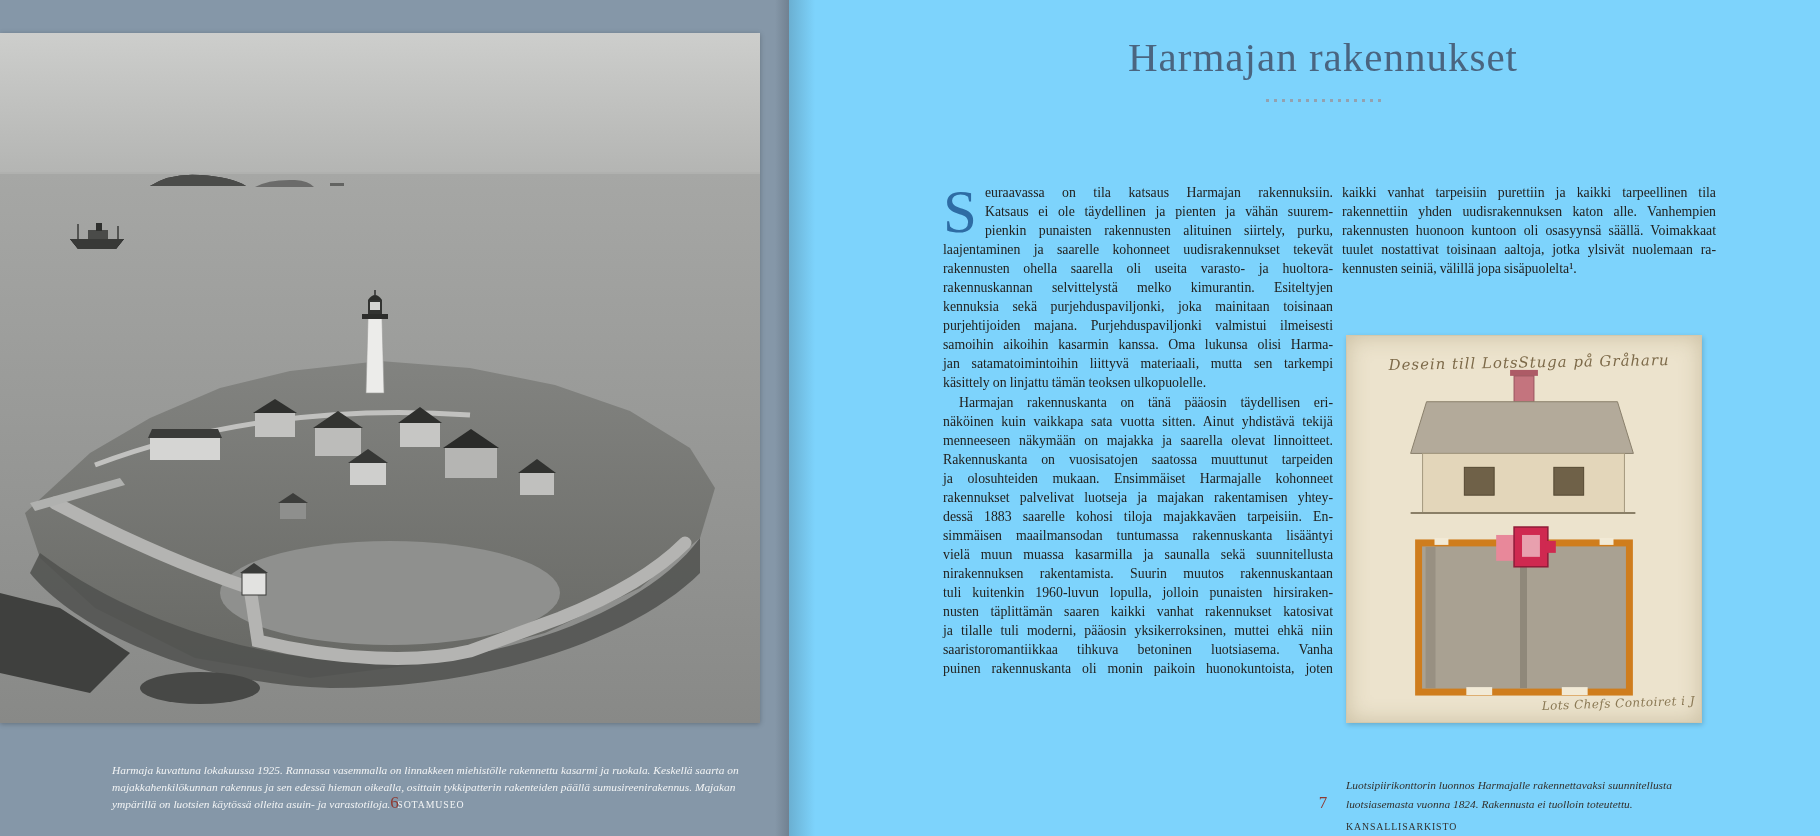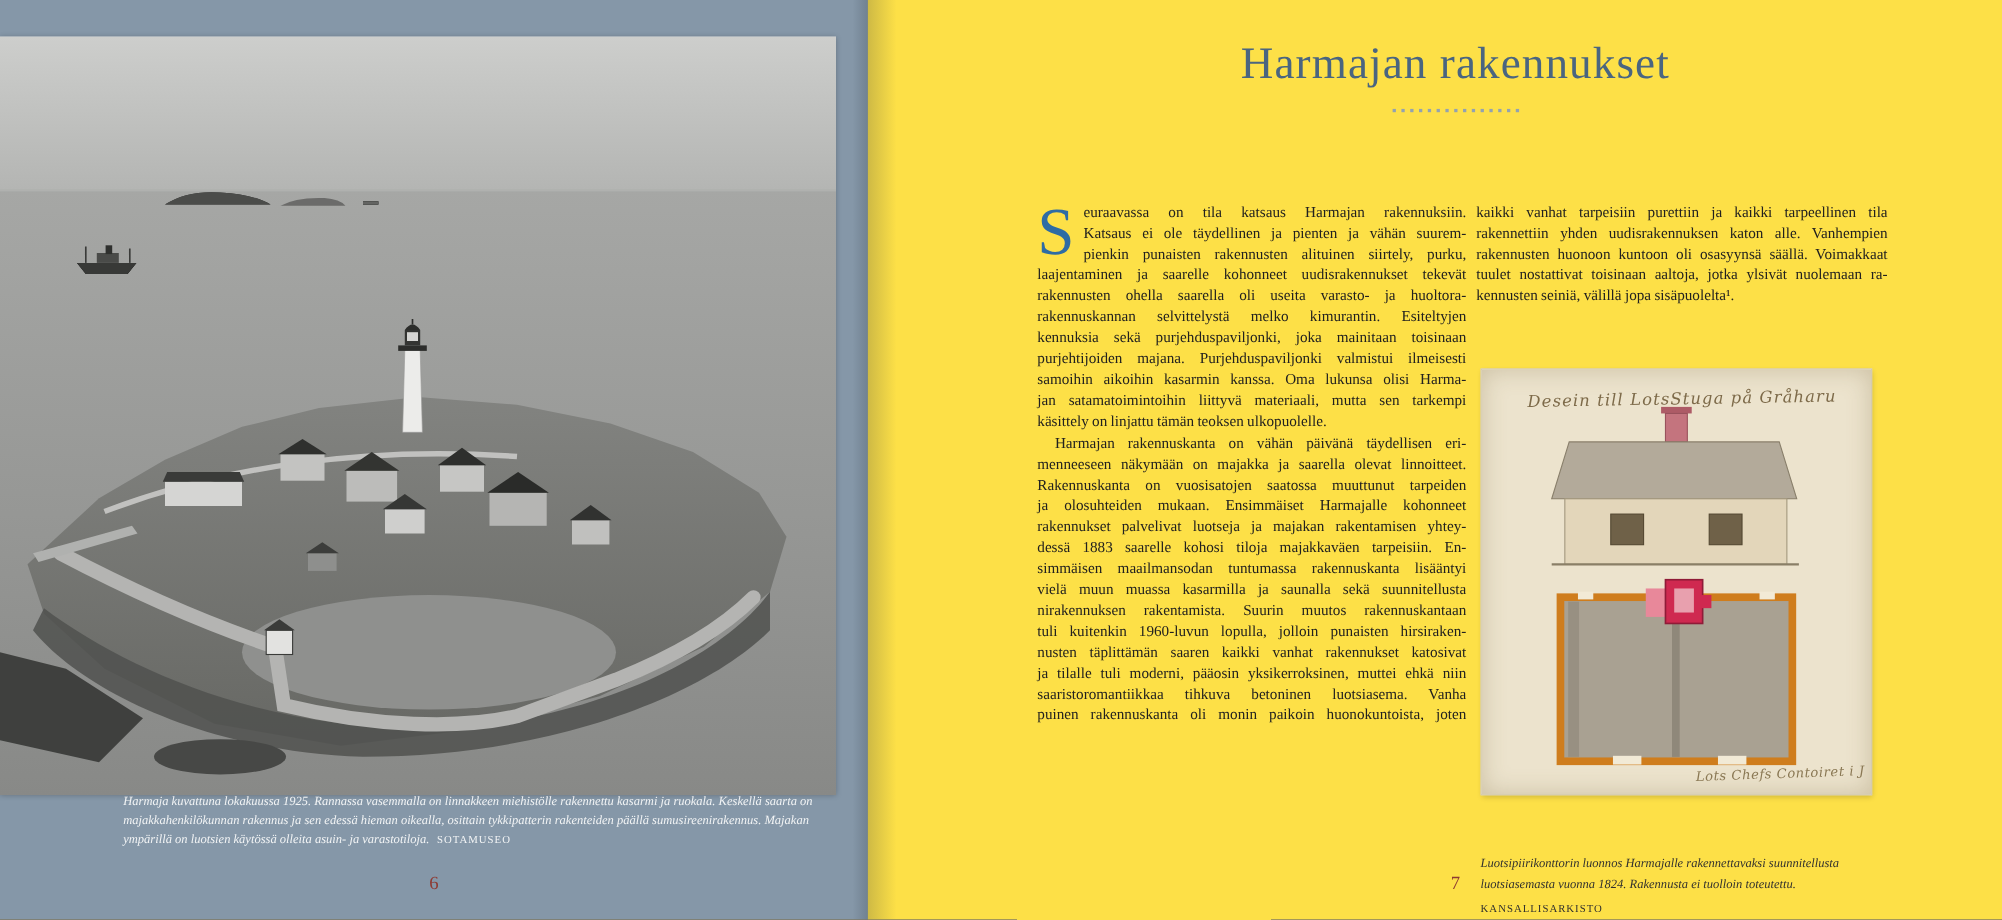--- a/index.html
+++ b/index.html
@@ -5,27 +5,27 @@
   html,body{margin:0;padding:0;background:#666;}
   .spread{position:relative;width:1820px;height:836px;overflow:hidden;
           font-family:"Liberation Serif","DejaVu Serif",serif;}
   
   .page-left{position:absolute;left:0;top:0;width:789px;height:836px;background:var(--slate);}
   .page-left::after{content:'';position:absolute;right:0;top:0;bottom:0;width:14px;
           background:linear-gradient(to left,rgba(20,30,40,.18),rgba(20,30,40,0));}
   .photo{position:absolute;left:0;top:33px;width:760px;height:690px;margin:0;
          box-shadow:0 1px 5px rgba(0,0,0,.25);}
   .photo svg{display:block;width:760px;height:690px;}
-  .photo-caption{position:absolute;left:112px;top:721px;width:648px;margin:0;
+  .photo-caption{position:absolute;left:112px;top:762px;width:648px;margin:0;
          font-style:italic;font-size:11.4px;line-height:17px;color:var(--caption-light);}
   .cap-credit{font-style:normal;font-size:9.8px;letter-spacing:.9px;padding-left:4px;}
   .pagenum{position:absolute;text-align:center;font-size:17px;color:var(--pagenum-red);}
   .pagenum-left{left:0;top:793px;width:789px;}
   
-  .page-right{position:absolute;left:789px;top:0;width:1031px;height:836px;background:#fde047;}
+  .page-right{position:absolute;left:789px;top:0;width:1031px;height:836px;background:#7dd3fc;}
   .page-right::before{content:'';position:absolute;left:0;top:0;bottom:0;width:26px;
           background:linear-gradient(to right,rgba(40,50,60,.22),rgba(40,50,60,0));}
   .title{position:absolute;left:154px;top:33px;width:760px;margin:0;text-align:center;
          font-weight:normal;font-size:41px;letter-spacing:1px;color:var(--title-blue);}
   .dots{position:absolute;left:154px;top:99px;width:760px;display:flex;justify-content:center;gap:5px;}
   .dot{width:3px;height:3px;background:var(--dots);}
   .col{position:absolute;top:183px;color:var(--body-text);}
   .col1{left:154px;width:390px;}
   .col2{left:553px;width:374px;}
   .tline{height:19.05px;line-height:19.05px;font-size:13.8px;word-spacing:-.4px;
@@ -161,21 +161,22 @@
         <div class="tline">Katsaus ei ole täydellinen ja pienten ja vähän suurem-</div>
         <div class="tline">pienkin punaisten rakennusten alituinen siirtely, purku,</div>
         <div class="tline">laajentaminen ja saarelle kohonneet uudisrakennukset tekevät</div>
         <div class="tline">rakennusten ohella saarella oli useita varasto- ja huoltora-</div>
         <div class="tline">rakennuskannan selvittelystä melko kimurantin. Esiteltyjen</div>
         <div class="tline">kennuksia sekä purjehduspaviljonki, joka mainitaan toisinaan</div>
         <div class="tline">purjehtijoiden majana. Purjehduspaviljonki valmistui ilmeisesti</div>
         <div class="tline">samoihin aikoihin kasarmin kanssa. Oma lukunsa olisi Harma-</div>
         <div class="tline">jan satamatoimintoihin liittyvä materiaali, mutta sen tarkempi</div>
         <div class="tline tlast">käsittely on linjattu tämän teoksen ulkopuolelle.</div>
-        <div class="tline tindent">Harmajan rakennuskanta on vähän päivänä täydellisen eri-</div>
+        <div class="tline tindent">Harmajan rakennuskanta on tänä pääosin täydellisen eri-</div>
+        <div class="tline">näköinen kuin vaikkapa sata vuotta sitten. Ainut yhdistävä tekijä</div>
         <div class="tline">menneeseen näkymään on majakka ja saarella olevat linnoitteet.</div>
         <div class="tline">Rakennuskanta on vuosisatojen saatossa muuttunut tarpeiden</div>
         <div class="tline">ja olosuhteiden mukaan. Ensimmäiset Harmajalle kohonneet</div>
         <div class="tline">rakennukset palvelivat luotseja ja majakan rakentamisen yhtey-</div>
         <div class="tline">dessä 1883 saarelle kohosi tiloja majakkaväen tarpeisiin. En-</div>
         <div class="tline">simmäisen maailmansodan tuntumassa rakennuskanta lisääntyi</div>
         <div class="tline">vielä muun muassa kasarmilla ja saunalla sekä suunnitellusta</div>
         <div class="tline">nirakennuksen rakentamista. Suurin muutos rakennuskantaan</div>
         <div class="tline">tuli kuitenkin 1960-luvun lopulla, jolloin punaisten hirsiraken-</div>
         <div class="tline">nusten täplittämän saaren kaikki vanhat rakennukset katosivat</div>

